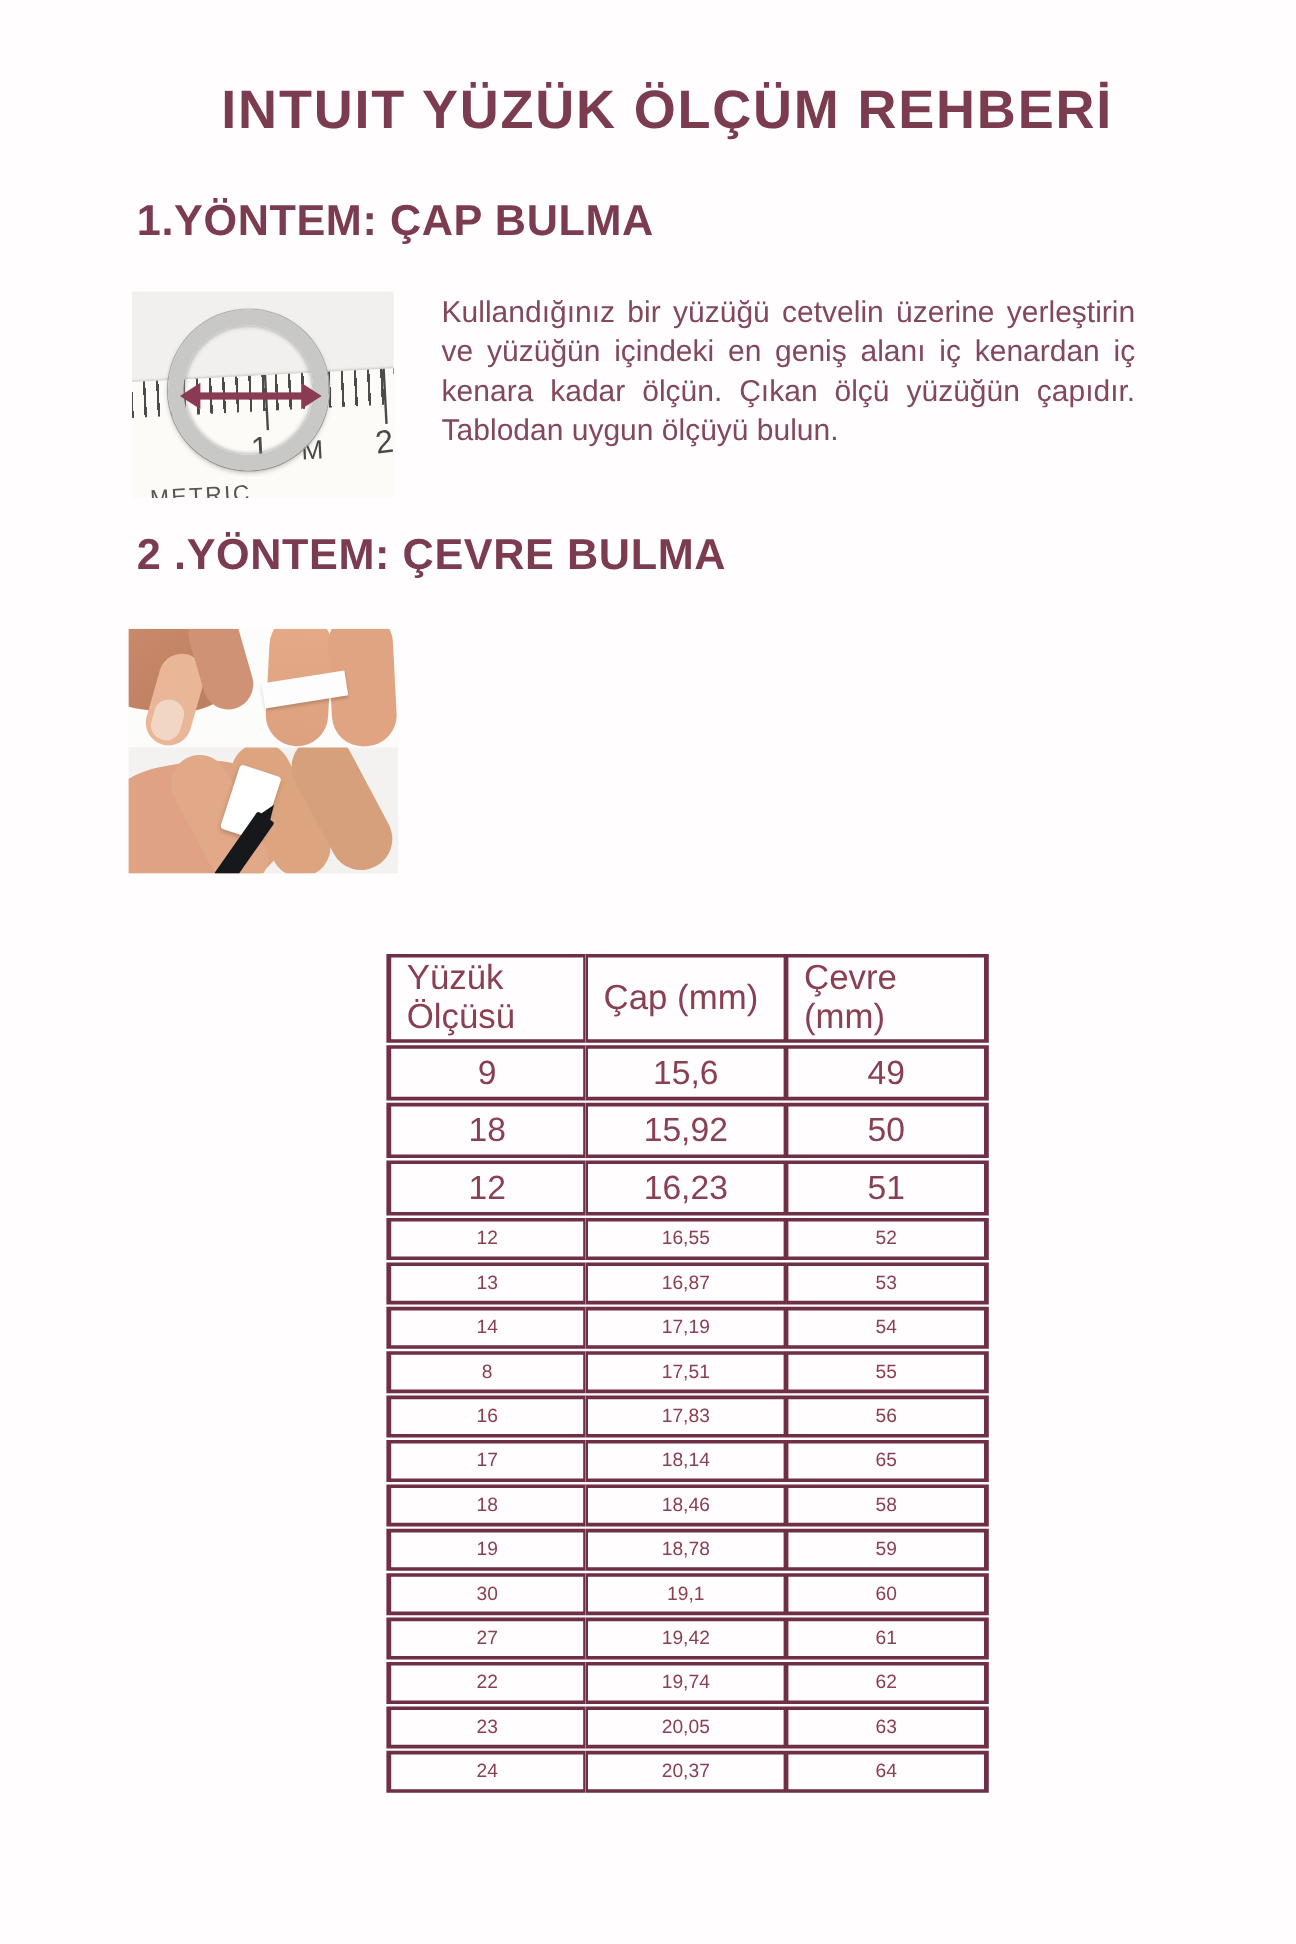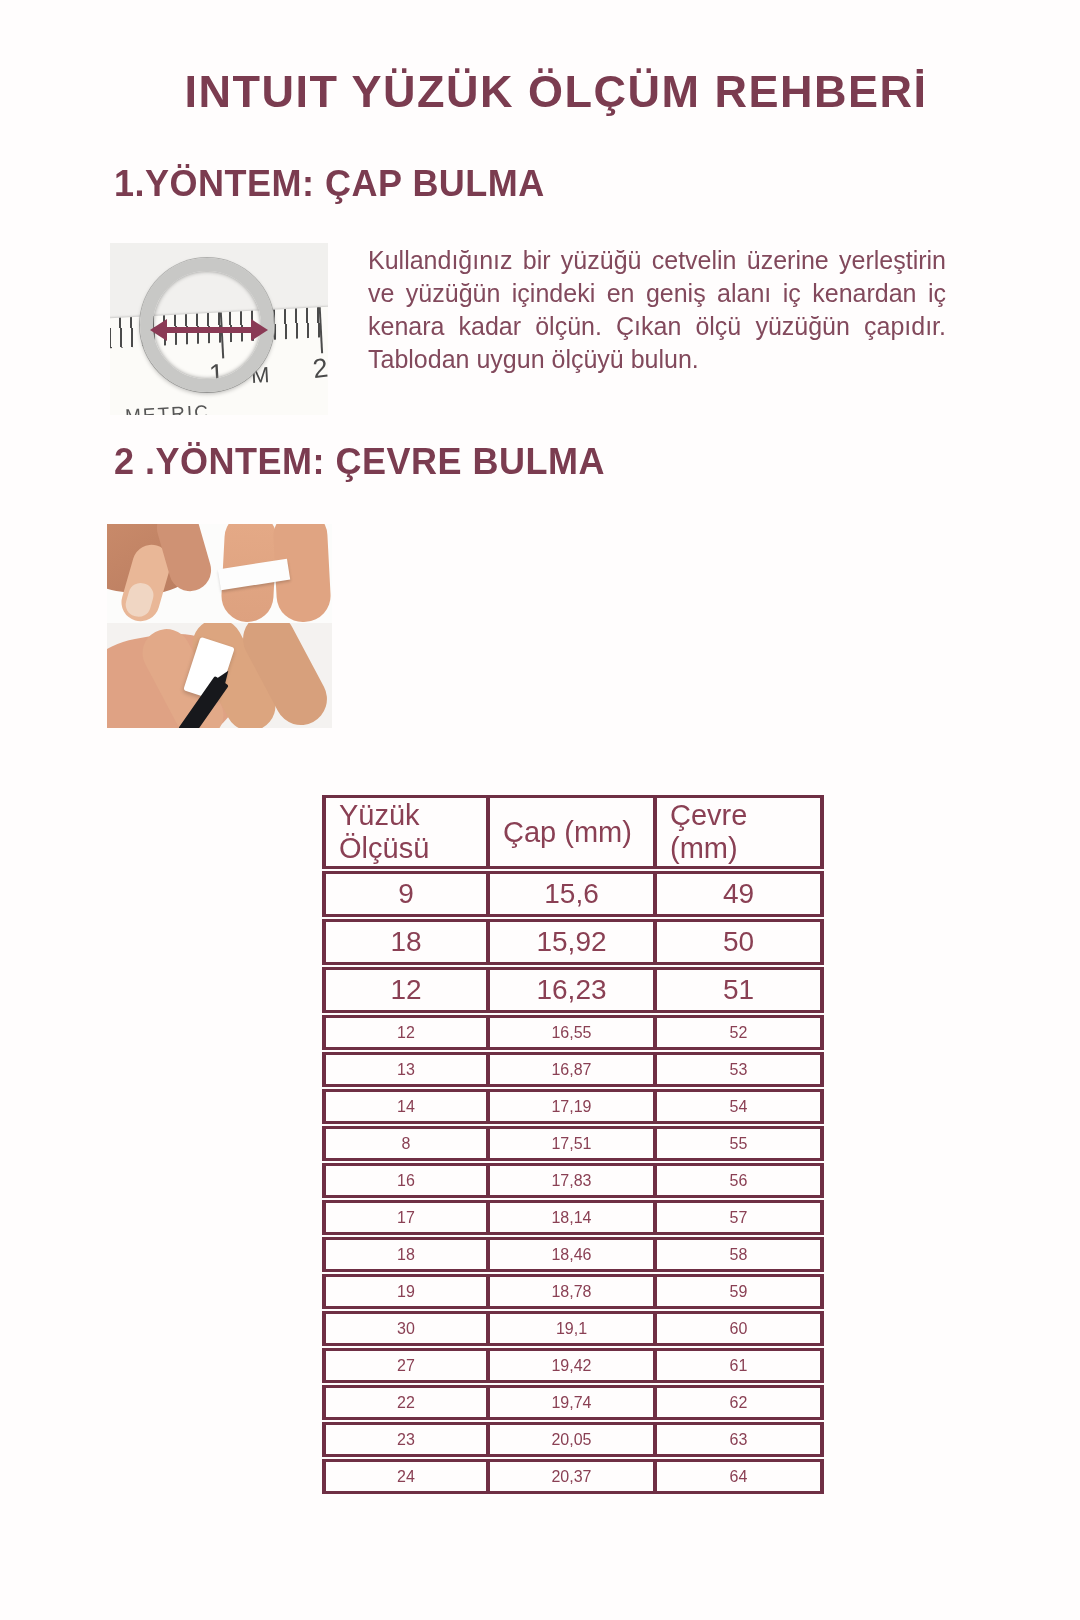--- a/index.html
+++ b/index.html
@@ -238,21 +238,21 @@
           <td>55</td>
         </tr>
         <tr>
           <td>16</td>
           <td>17,83</td>
           <td>56</td>
         </tr>
         <tr>
           <td>17</td>
           <td>18,14</td>
-          <td>57</td>
+          <td>65</td>
         </tr>
         <tr>
           <td>18</td>
           <td>18,46</td>
           <td>58</td>
         </tr>
         <tr>
           <td>19</td>
           <td>18,78</td>
           <td>59</td>

